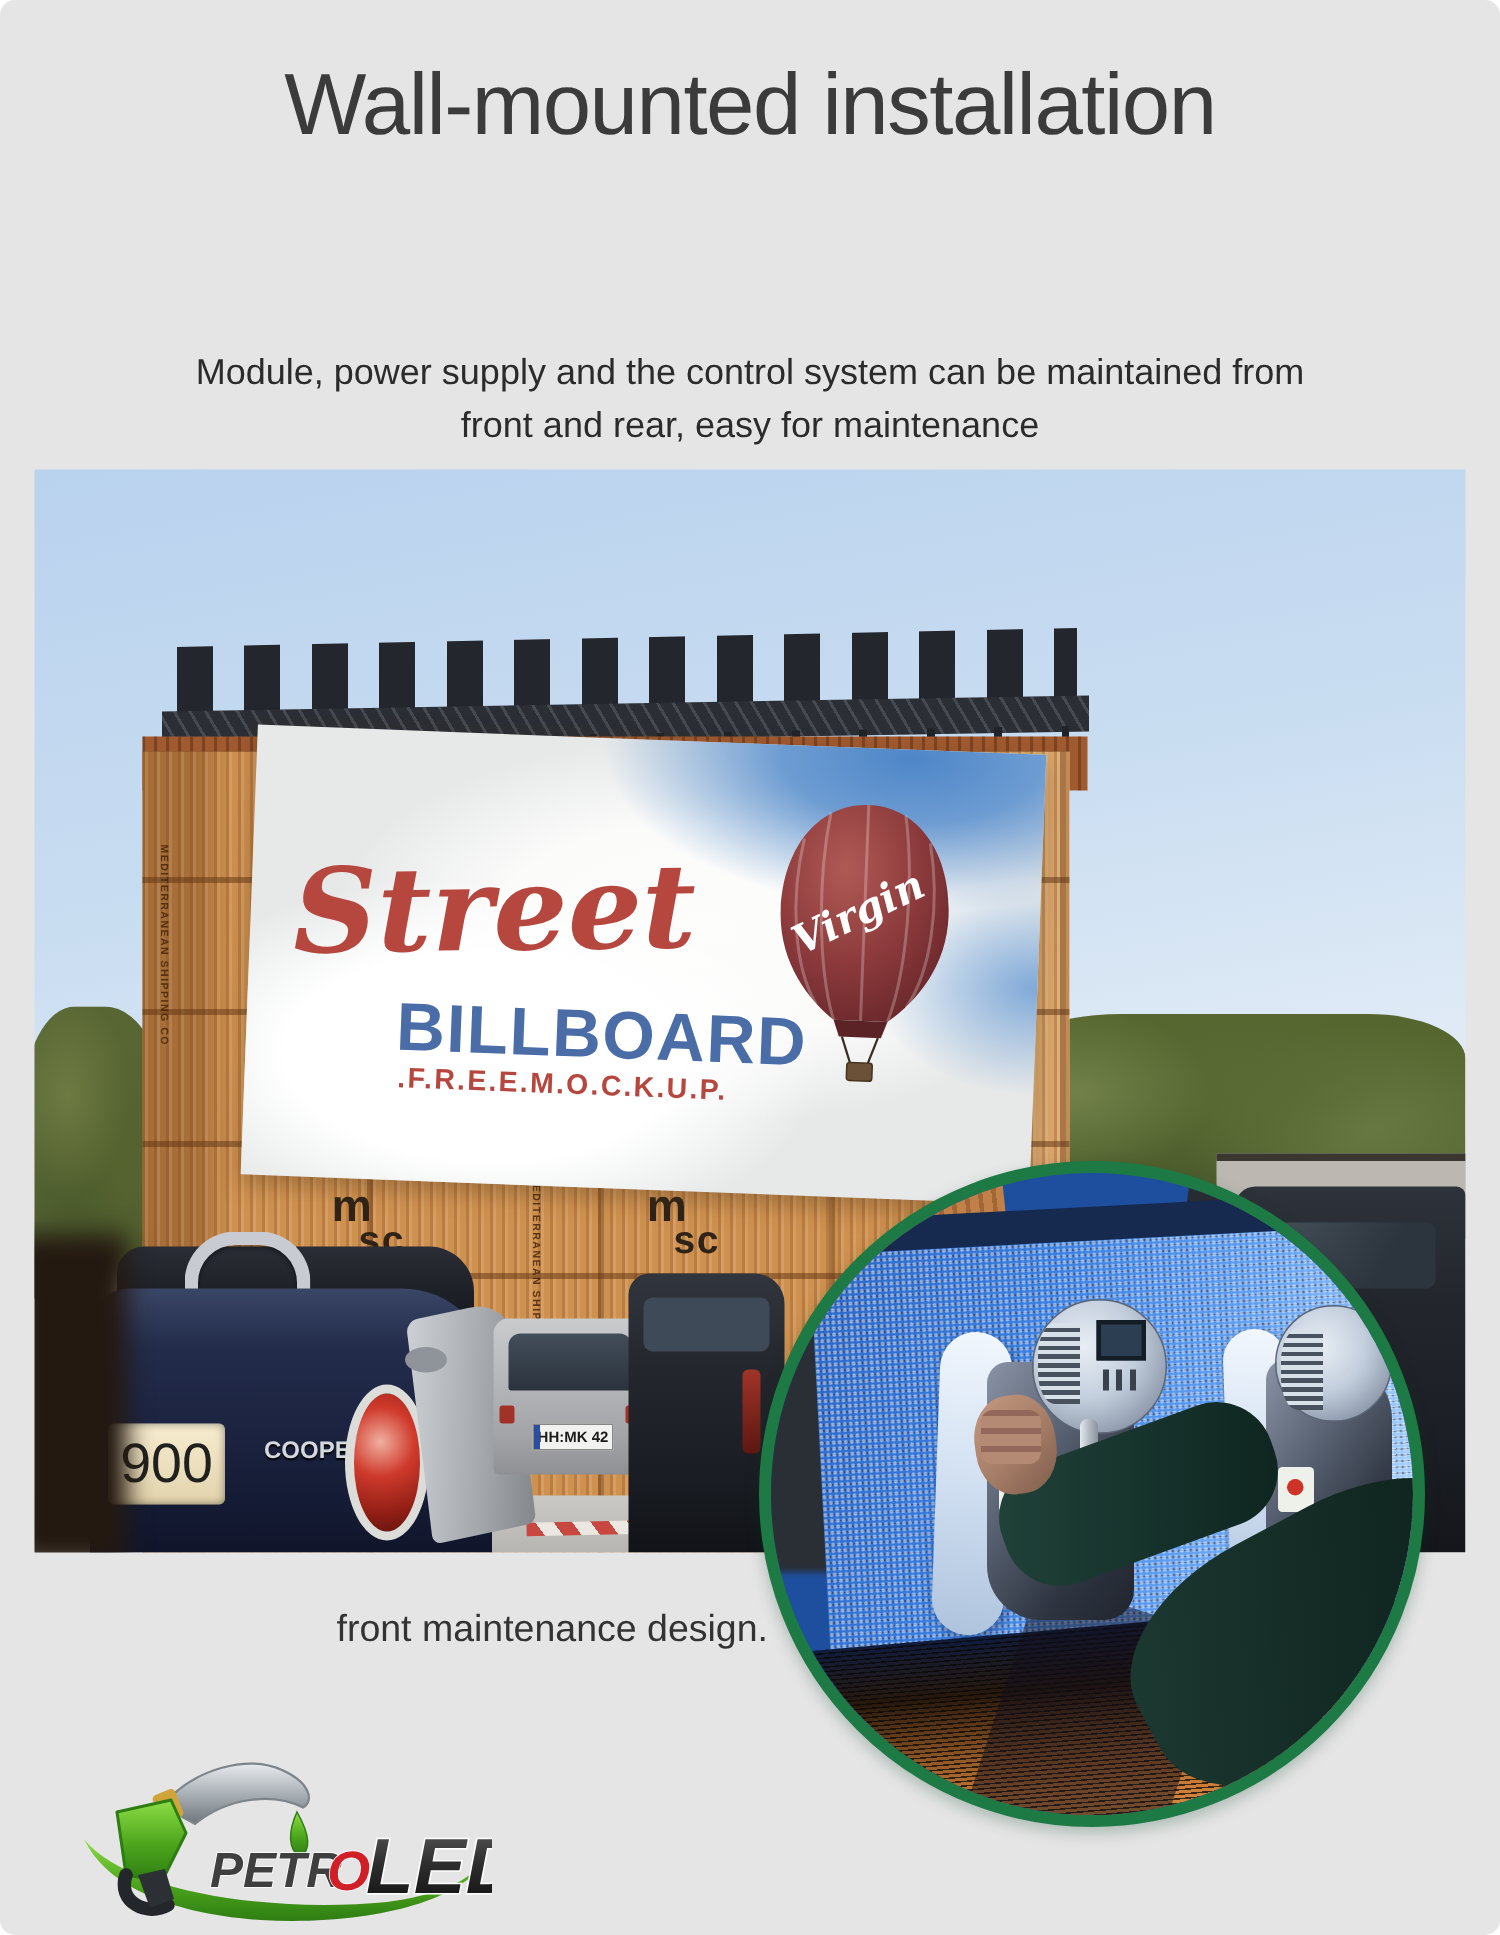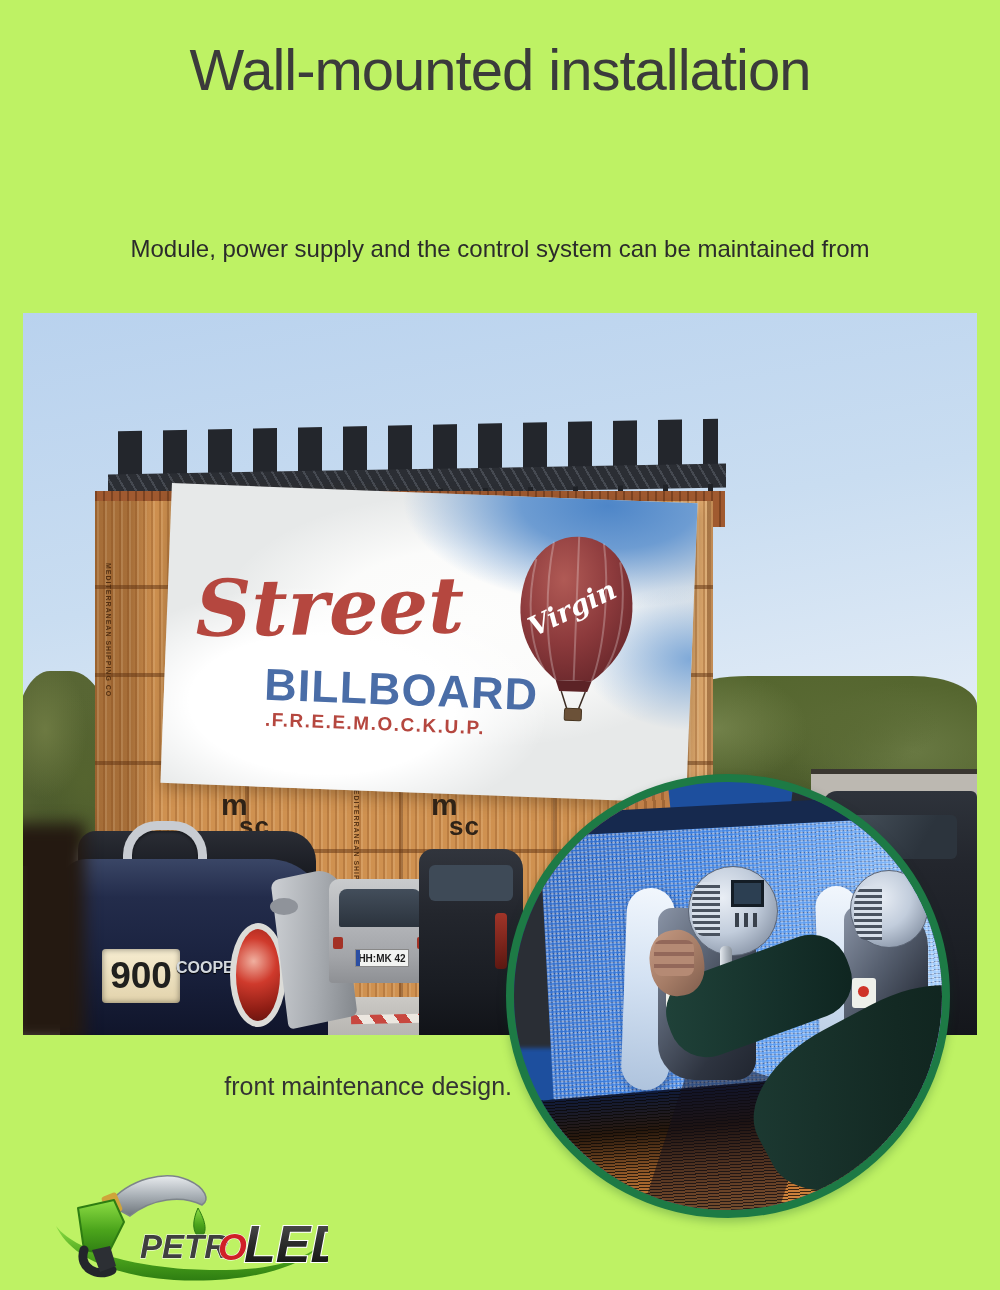--- a/index.html
+++ b/index.html
@@ -1,17 +1,17 @@
 <!DOCTYPE html>
 <html><head>
 <meta charset="utf-8">
 <style>
   html,body{margin:0;padding:0;background:#fff;}
-  .page{position:relative;width:1000px;height:1290px;overflow:hidden;background:#bef264;
-        font-family:"Liberation Sans",sans-serif;}
+  .page{position:relative;width:1000px;height:1290px;overflow:hidden;background:#e5e5e5;
+        font-family:"Liberation Sans",sans-serif;border-radius:10px;}
   .abs{position:absolute;}
 
   
   .title{top:36px;left:0;width:1000px;text-align:center;font-size:58px;letter-spacing:-1px;
          color:#3b3b3b;font-weight:400;}
   .pill{top:148px;left:150px;width:702px;height:52px;border-radius:27px;background:#17794a;
         display:flex;align-items:center;justify-content:center;}
   .pill span{color:#fff;font-size:33px;}
   .intro{top:231px;left:0;width:1000px;text-align:center;font-size:24px;line-height:35px;color:#2b2b2b;}
 
@@ -75,23 +75,23 @@
   .ground{left:0;top:684px;width:700px;height:38px;background:linear-gradient(180deg,#cbc9c5,#b7b5b1);}
   .tape{left:328px;top:699px;width:300px;height:9px;transform:rotate(-1.2deg);
         background:repeating-linear-gradient(55deg,#c8473f 0 10px,#ece7e0 10px 20px);}
   .silverblob{left:36px;top:534px;width:70px;height:70px;background:#aeb2b6;filter:blur(6px);border-radius:40%;}
   .minideck{left:55px;top:518px;width:238px;height:48px;border-radius:18px 30px 4px 4px;
         background:linear-gradient(180deg,#2a2d35,#17191f);}
   .hoop{left:100px;top:508px;width:66px;height:62px;border:9px solid #c8ccd2;border-bottom:none;
         border-radius:34px 34px 0 0;background:rgba(0,0,0,0);box-shadow:inset 0 2px 3px rgba(0,0,0,.4);}
   .mini{left:37px;top:546px;width:268px;height:176px;border-radius:26px 60px 0 0;
         background:linear-gradient(180deg,#3a4666 0%,#232c4b 22%,#1b2340 55%,#10152b 100%);}
-  .plateMini{position:absolute;left:42px;top:90px;width:78px;height:54px;border-radius:4px;
+  .plateMini{position:absolute;left:12px;top:90px;width:78px;height:54px;border-radius:4px;
         background:linear-gradient(180deg,#f6ecd0,#e2d3ac);display:flex;align-items:center;justify-content:center;
-        font-size:37px;font-weight:700;color:#20201e;box-shadow:inset 0 0 6px rgba(0,0,0,.45);}
+        font-size:37px;font-weight:400;color:#20201e;box-shadow:inset 0 0 6px rgba(0,0,0,.45);}
   .cooper{position:absolute;left:116px;top:100px;font-size:16px;font-weight:700;
         color:#d4d9de;text-shadow:0 1px 1px #000;}
   .tailMini{position:absolute;left:170px;top:64px;width:44px;height:92px;border:6px solid #dcdcd8;
         border-radius:50%;background:radial-gradient(circle at 40% 35%,#f0b0a0 0%,#cf3a2c 35%,#8e1d14 75%,#5f1410 100%);}
   .door{left:256px;top:560px;width:70px;height:150px;transform:rotate(-7deg) skewY(-5deg);
         border-radius:8px 26px 6px 6px;
         background:linear-gradient(100deg,#cdd0d4 0%,#a7abb0 55%,#83878c 100%);}
   .mirror{left:247px;top:585px;width:28px;height:17px;border-radius:50%;background:#8f939a;}
   .golf{left:306px;top:566px;width:102px;height:104px;border-radius:10px 10px 4px 4px;
         background:linear-gradient(180deg,#c9cbcd 0%,#b4b6ba 40%,#a2a4a8 75%,#8e9094 100%);}
@@ -158,20 +158,21 @@
   .caption{left:0;top:1068px;width:512px;text-align:right;font-size:25px;line-height:36px;color:#333;}
 </style>
 </head>
 <body>
 
 <div class="page">
 
   <div class="abs title">Wall-mounted installation</div>
   <div class="abs intro">
     <div>Module, power supply and the control system can be maintained from</div>
+    <div>front and rear, easy for maintenance</div>
   </div>
 
   <div class="abs photo">
     <div class="abs treesL"></div>
     <div class="abs treesR"></div>
     <div class="abs bldgR"></div>
     <div class="abs vanR">
         <div class="win"></div>
       </div>
 

